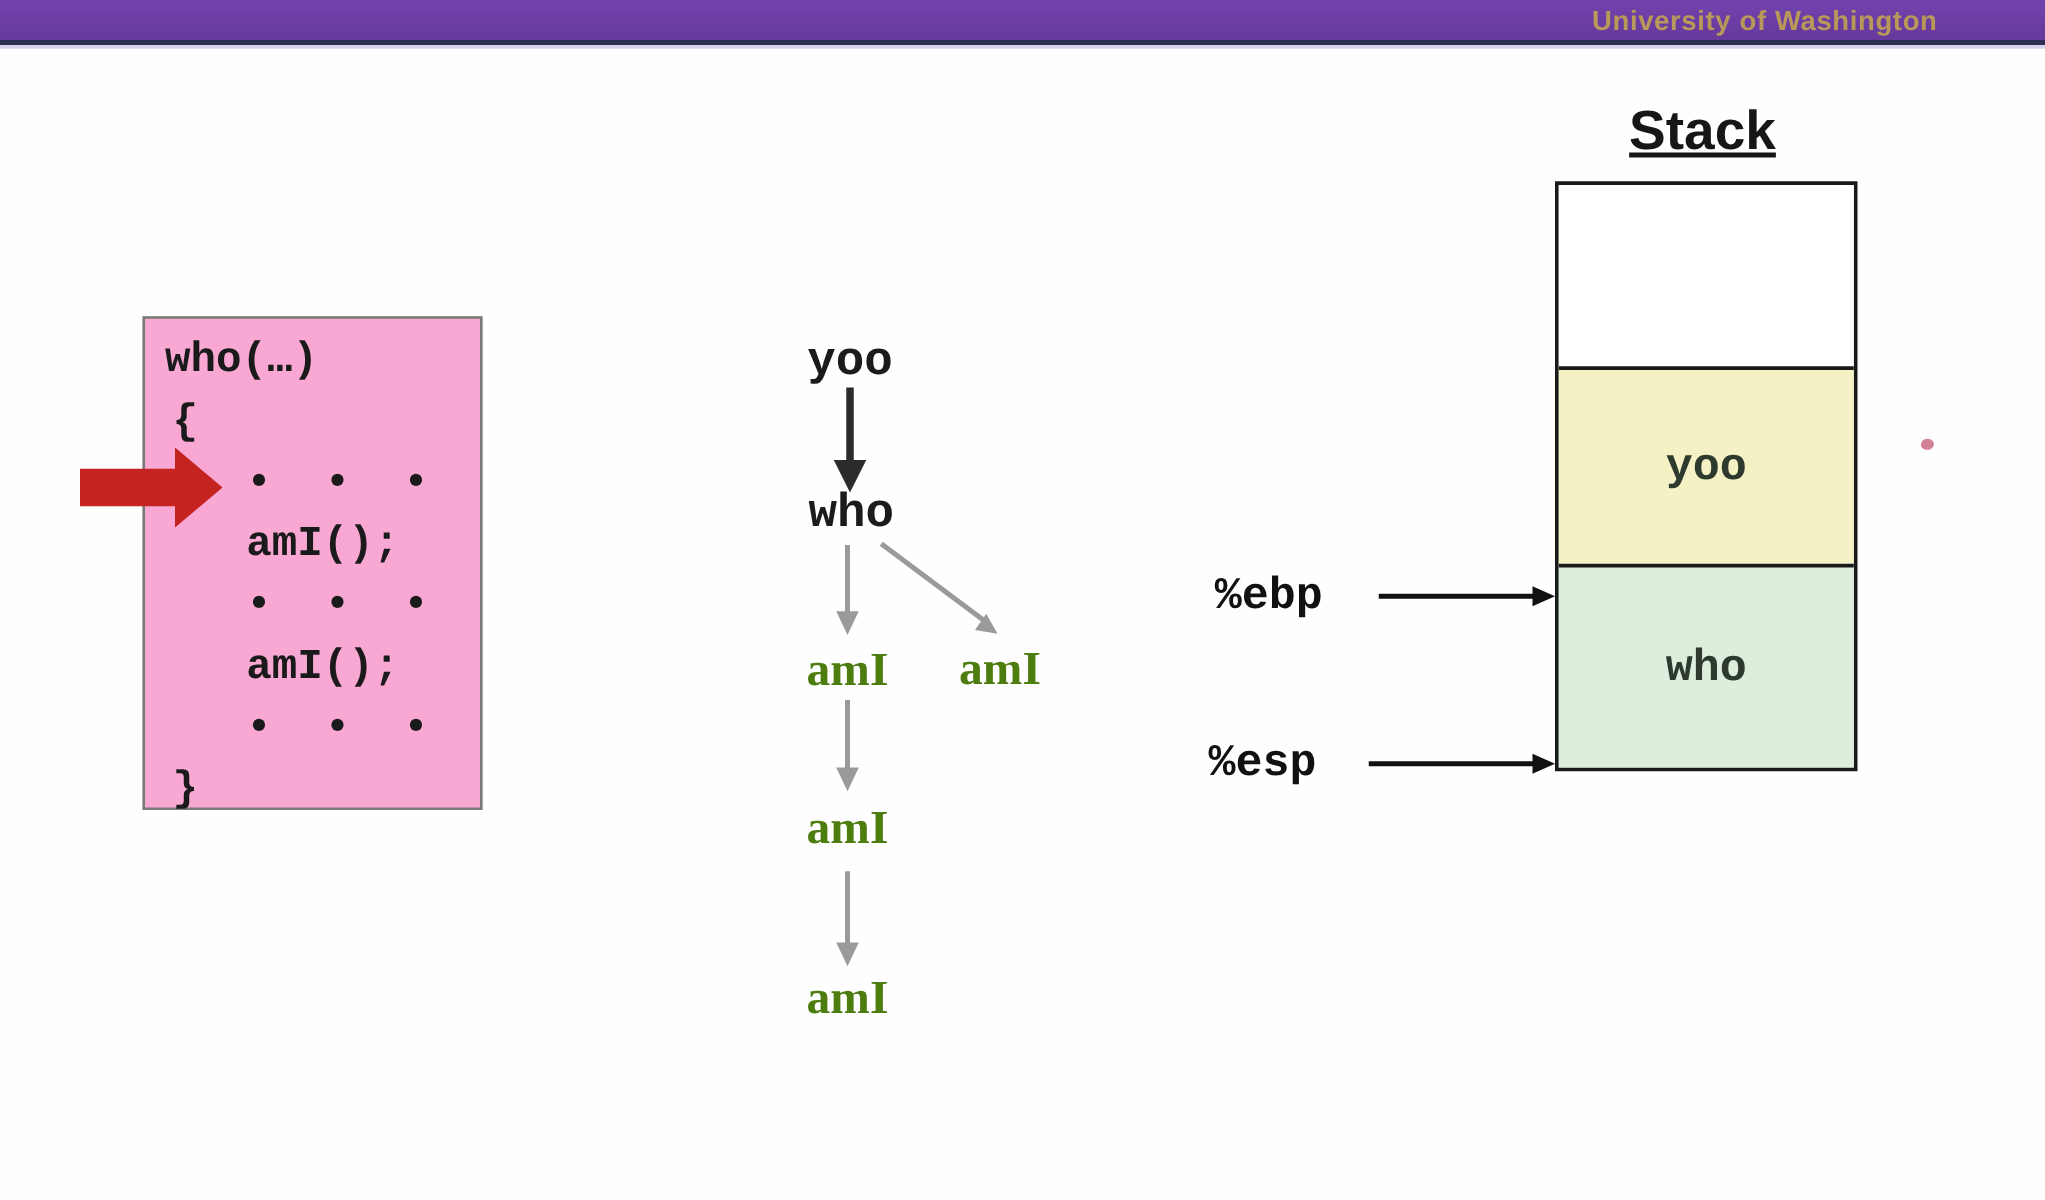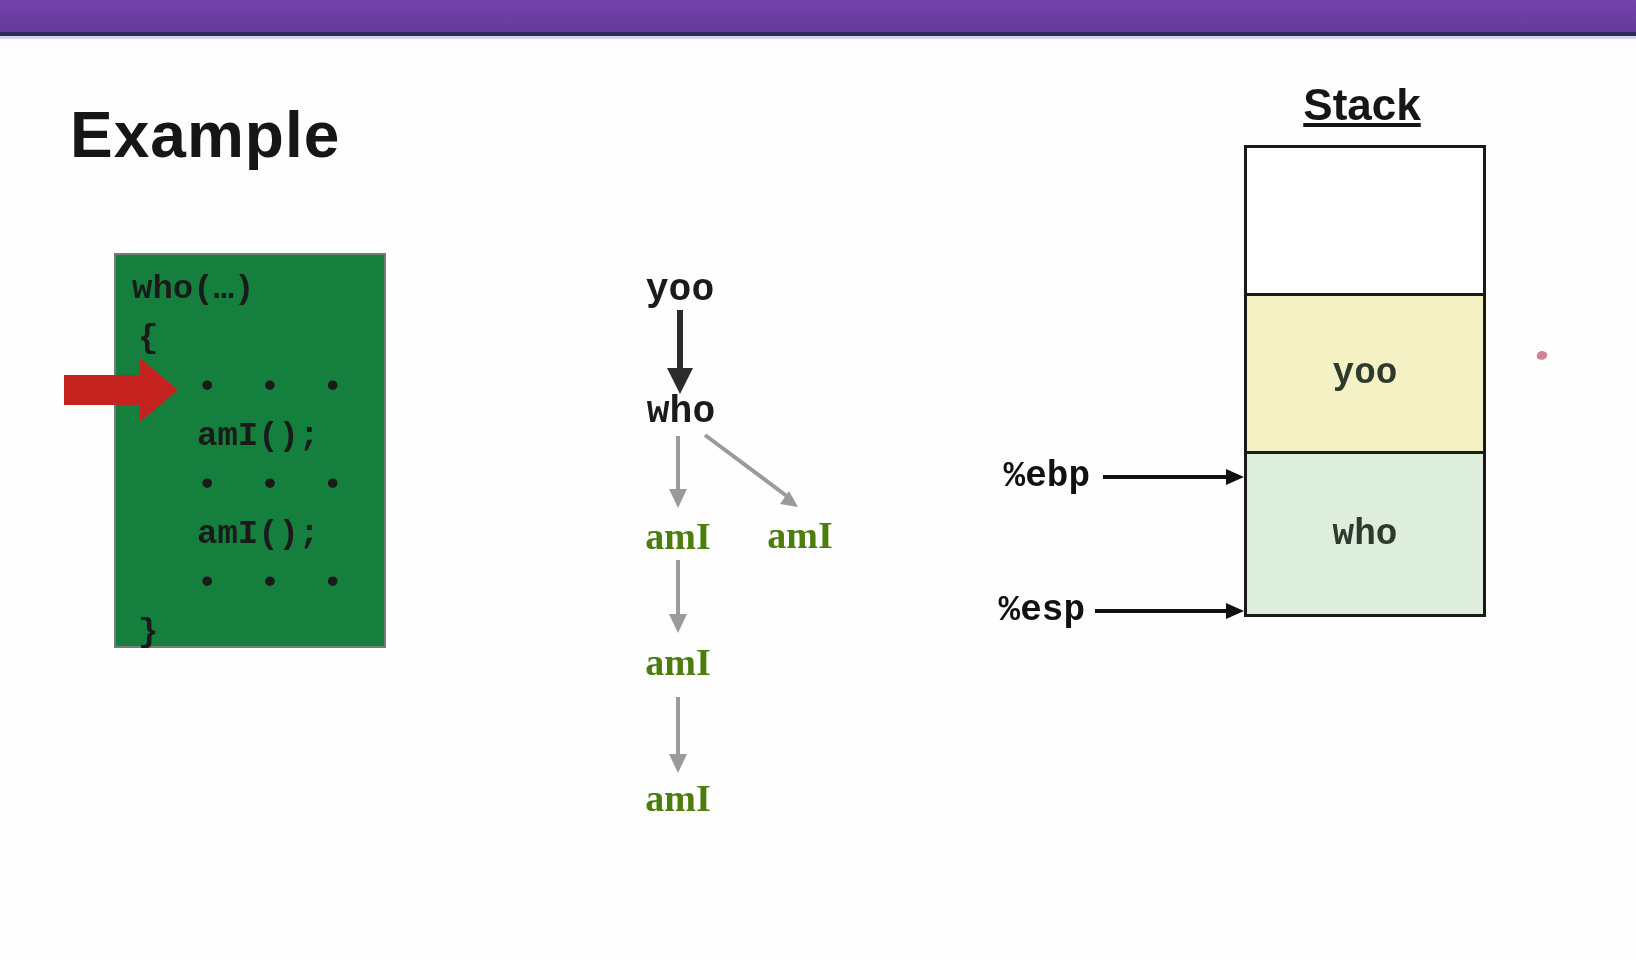--- a/index.html
+++ b/index.html
@@ -11,21 +11,21 @@
   .topbar{position:absolute;left:0;top:0;width:1636px;height:32px;
     background:linear-gradient(180deg,#7243ad 0%,#66399c 100%);}
   .topbar-underline{position:absolute;left:0;top:32px;width:1636px;height:4px;background:#2e2e52;}
   .topbar-glow{position:absolute;left:0;top:36px;width:1636px;height:3px;background:#d9d2ec;}
   .institution{position:absolute;top:4px;right:86px;color:#b99959;font-size:22px;font-weight:bold;
     letter-spacing:.5px;}
   
   .slide-title{position:absolute;left:70px;top:98px;font-size:64px;font-weight:bold;color:#161616;
     letter-spacing:1px;}
   
-  .code-box{position:absolute;left:114px;top:253px;width:272px;height:395px;background:#15803d;
+  .code-box{position:absolute;left:114px;top:253px;width:272px;height:395px;background:#f9a8d4;
     border:2px solid #747c74;box-sizing:border-box;padding-top:10px;
     font-family:"Liberation Mono",monospace;font-weight:bold;font-size:34px;color:#1a1a1a;}
   .code-line{line-height:49px;white-space:pre;}
   .ind0{padding-left:16px;}
   .ind1{padding-left:22px;}
   .ind2{padding-left:81px;}
   .dots{word-spacing:18px;letter-spacing:2px;}
   
   .red-arrow{position:absolute;left:64px;top:358px;width:114px;height:64px;}
   .red-arrow .shaft{position:absolute;left:0;top:17px;width:76px;height:30px;background:#c42320;}
@@ -41,37 +41,37 @@
   .stack-title{position:absolute;left:1362px;top:80px;transform:translateX(-50%);
     font-size:44px;font-weight:bold;color:#161616;text-decoration:underline;}
   .stack-frames{position:absolute;left:1244px;top:145px;width:236px;border:3px solid #1a1a1a;
     background:#fff;}
   .frame{box-sizing:border-box;width:100%;display:flex;align-items:center;justify-content:center;
     font-family:"Liberation Mono",monospace;font-weight:bold;font-size:36px;color:#2e3a2e;}
   .frame + .frame{border-top:3px solid #1a1a1a;}
   .frame.empty{height:145px;background:#ffffff;}
   .frame.f-yoo{height:158px;background:#f4f2c4;}
   .frame.f-who{height:163px;background:#ddeedd;}
-  .reg-label{position:absolute;width:150px;text-align:right;font-family:"Liberation Mono",monospace;
+  .reg-label{position:absolute;width:150px;text-align:center;font-family:"Liberation Mono",monospace;
     font-weight:bold;font-size:36px;color:#111;}
   .reg-svg{position:absolute;left:1085px;top:440px;}
   
   .laser-mark{position:absolute;left:1537px;top:351px;width:10px;height:9px;background:#cb6b82;
     border-radius:55% 45% 62% 40%;transform:rotate(18deg);opacity:.85;}
 </style>
 </head>
 <body>
 
 <div id="canvas">
 
   <div class="topbar"></div>
   <div class="topbar-underline"></div>
   <div class="topbar-glow"></div>
+  <div class="institution">University of Washington</div>
 
-  <div class="slide-title">Example</div>
 
   <div class="code-box">
     <div class="code-line ind0">who(…)</div>
     <div class="code-line ind1">{</div>
     <div class="code-line ind2 dots">• • •</div>
     <div class="code-line ind2">amI();</div>
     <div class="code-line ind2 dots">• • •</div>
     <div class="code-line ind2">amI();</div>
     <div class="code-line ind2 dots">• • •</div>
     <div class="code-line ind1">}</div>

